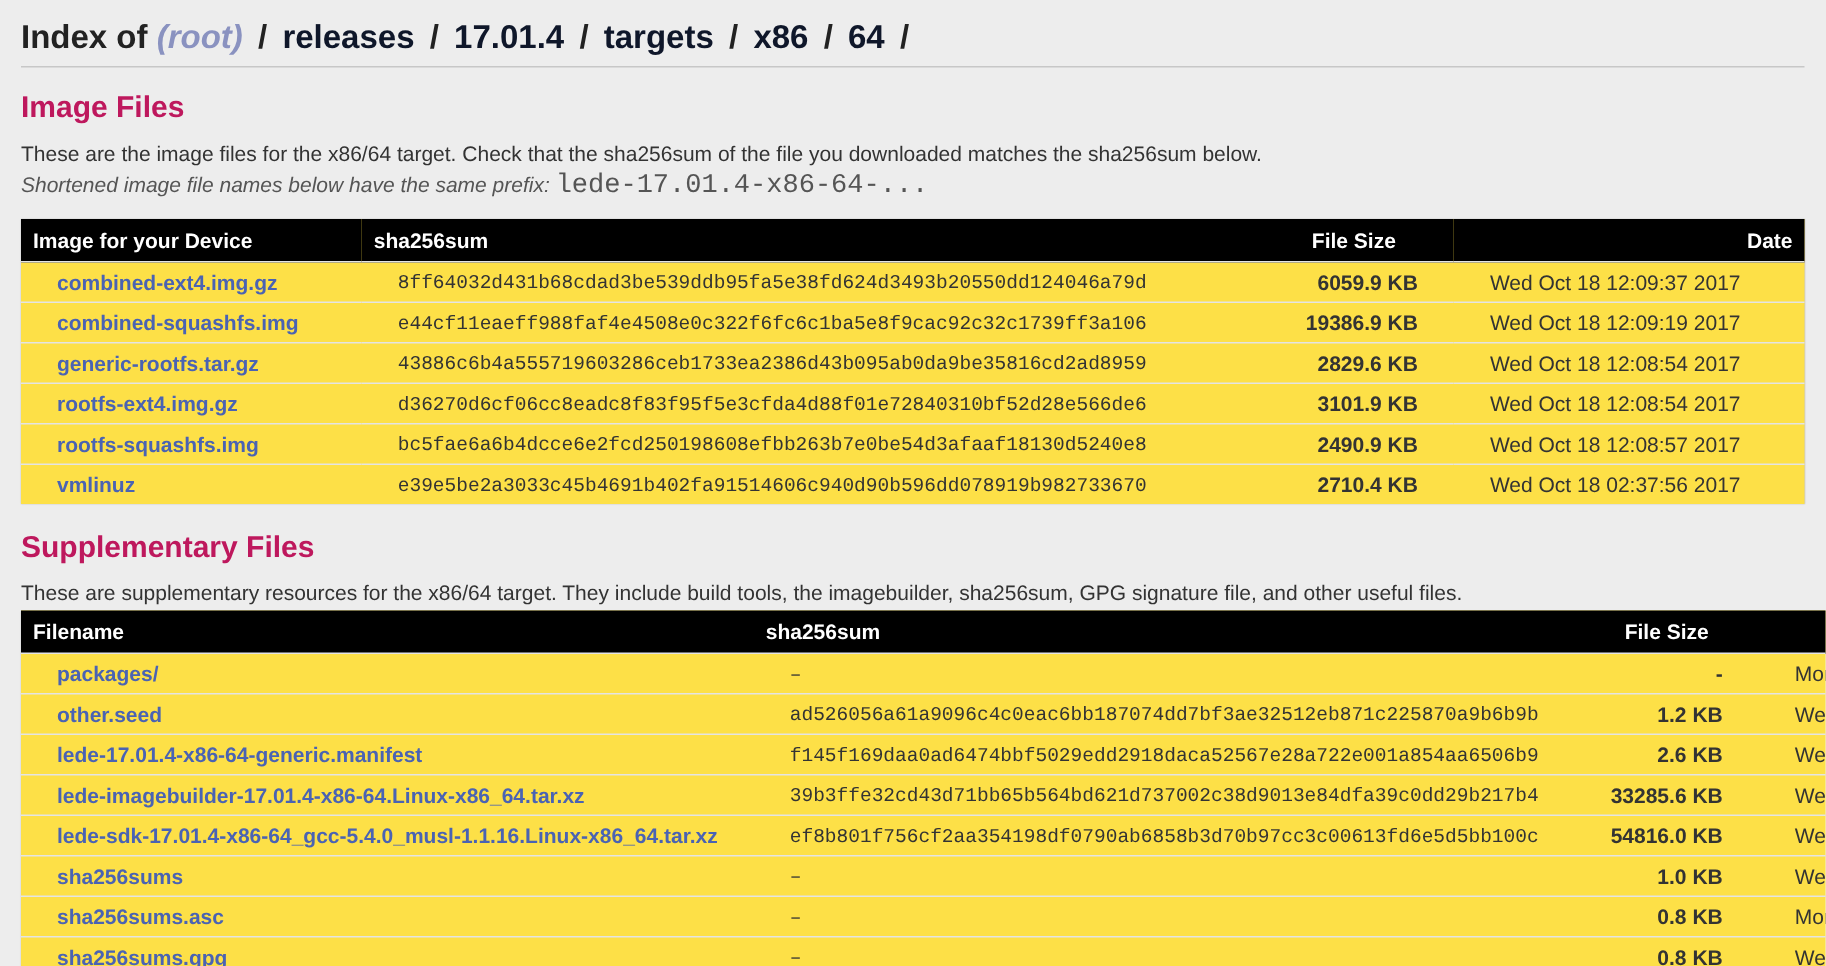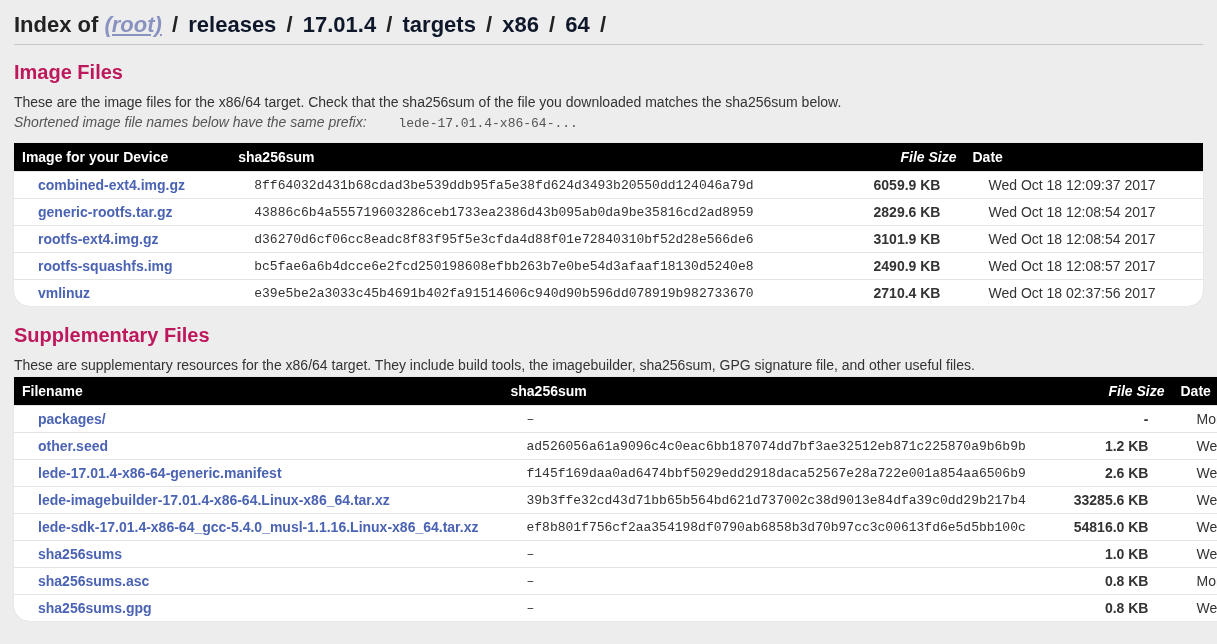--- a/index.html
+++ b/index.html
@@ -18,21 +18,20 @@
     font-weight: bold;
     margin: 0 0 6px 0;
     color: #222;
   }
   h1.index-title .crumb {
     color: #0f172a;
   }
   h1.index-title .crumb.root {
     color: #8a92c0;
     font-style: italic;
-    text-decoration: underline;
   }
   h1.index-title .sep {
     color: #222;
     margin: 0 4px;
   }
   hr.rule {
     border: none;
     border-top: 1px solid #c7c7c7;
     margin: 6px 0 16px 0;
   }
@@ -50,40 +49,38 @@
     font-weight: normal;
   }
   p.note {
     margin: 2px 0 12px 0;
     font-style: italic;
     color: #555;
   }
   p.note code {
     font-family: "Courier New", monospace;
     font-style: normal;
-    font-size: 13px;
-    margin-left: 28px;
+    font-size: 18px;
   }
   table.listing {
     width: 100%;
     border-collapse: collapse;
-    background: #ffffff;
+    background: #fde047;
     box-shadow: 0 0 1px rgba(0,0,0,.2);
-    border-radius: 15px;
   }
   table.listing th {
     background: #000;
     color: #fff;
     font-weight: bold;
     text-align: left;
     padding: 6px 8px;
     font-size: 14px;
   }
-  table.listing th.num { text-align: right; font-style: italic; }
-  table.listing th.center { text-align: left; }
+  table.listing th.num { text-align: center; }
+  table.listing th.center { text-align: right; }
   table.listing td {
     padding: 5px 24px;
     border-top: 1px solid #e4e4e4;
     font-size: 14px;
     white-space: nowrap;
   }
   table.listing td.hash {
     font-family: "Courier New", monospace;
     font-size: 13px;
     color: #333;
@@ -136,20 +133,26 @@
         </tr>
       </thead>
       <tbody id="image-rows">
           <tr>
             <td><a href="#" class="filelink">combined-ext4.img.gz</a></td>
             <td class="hash">8ff64032d431b68cdad3be539ddb95fa5e38fd624d3493b20550dd124046a79d</td>
             <td class="num">6059.9 KB</td>
             <td class="date">Wed Oct 18 12:09:37 2017</td>
           </tr>
           <tr>
+            <td><a href="#" class="filelink">combined-squashfs.img</a></td>
+            <td class="hash">e44cf11eaeff988faf4e4508e0c322f6fc6c1ba5e8f9cac92c32c1739ff3a106</td>
+            <td class="num">19386.9 KB</td>
+            <td class="date">Wed Oct 18 12:09:19 2017</td>
+          </tr>
+          <tr>
             <td><a href="#" class="filelink">generic-rootfs.tar.gz</a></td>
             <td class="hash">43886c6b4a555719603286ceb1733ea2386d43b095ab0da9be35816cd2ad8959</td>
             <td class="num">2829.6 KB</td>
             <td class="date">Wed Oct 18 12:08:54 2017</td>
           </tr>
           <tr>
             <td><a href="#" class="filelink">rootfs-ext4.img.gz</a></td>
             <td class="hash">d36270d6cf06cc8eadc8f83f95f5e3cfda4d88f01e72840310bf52d28e566de6</td>
             <td class="num">3101.9 KB</td>
             <td class="date">Wed Oct 18 12:08:54 2017</td>

